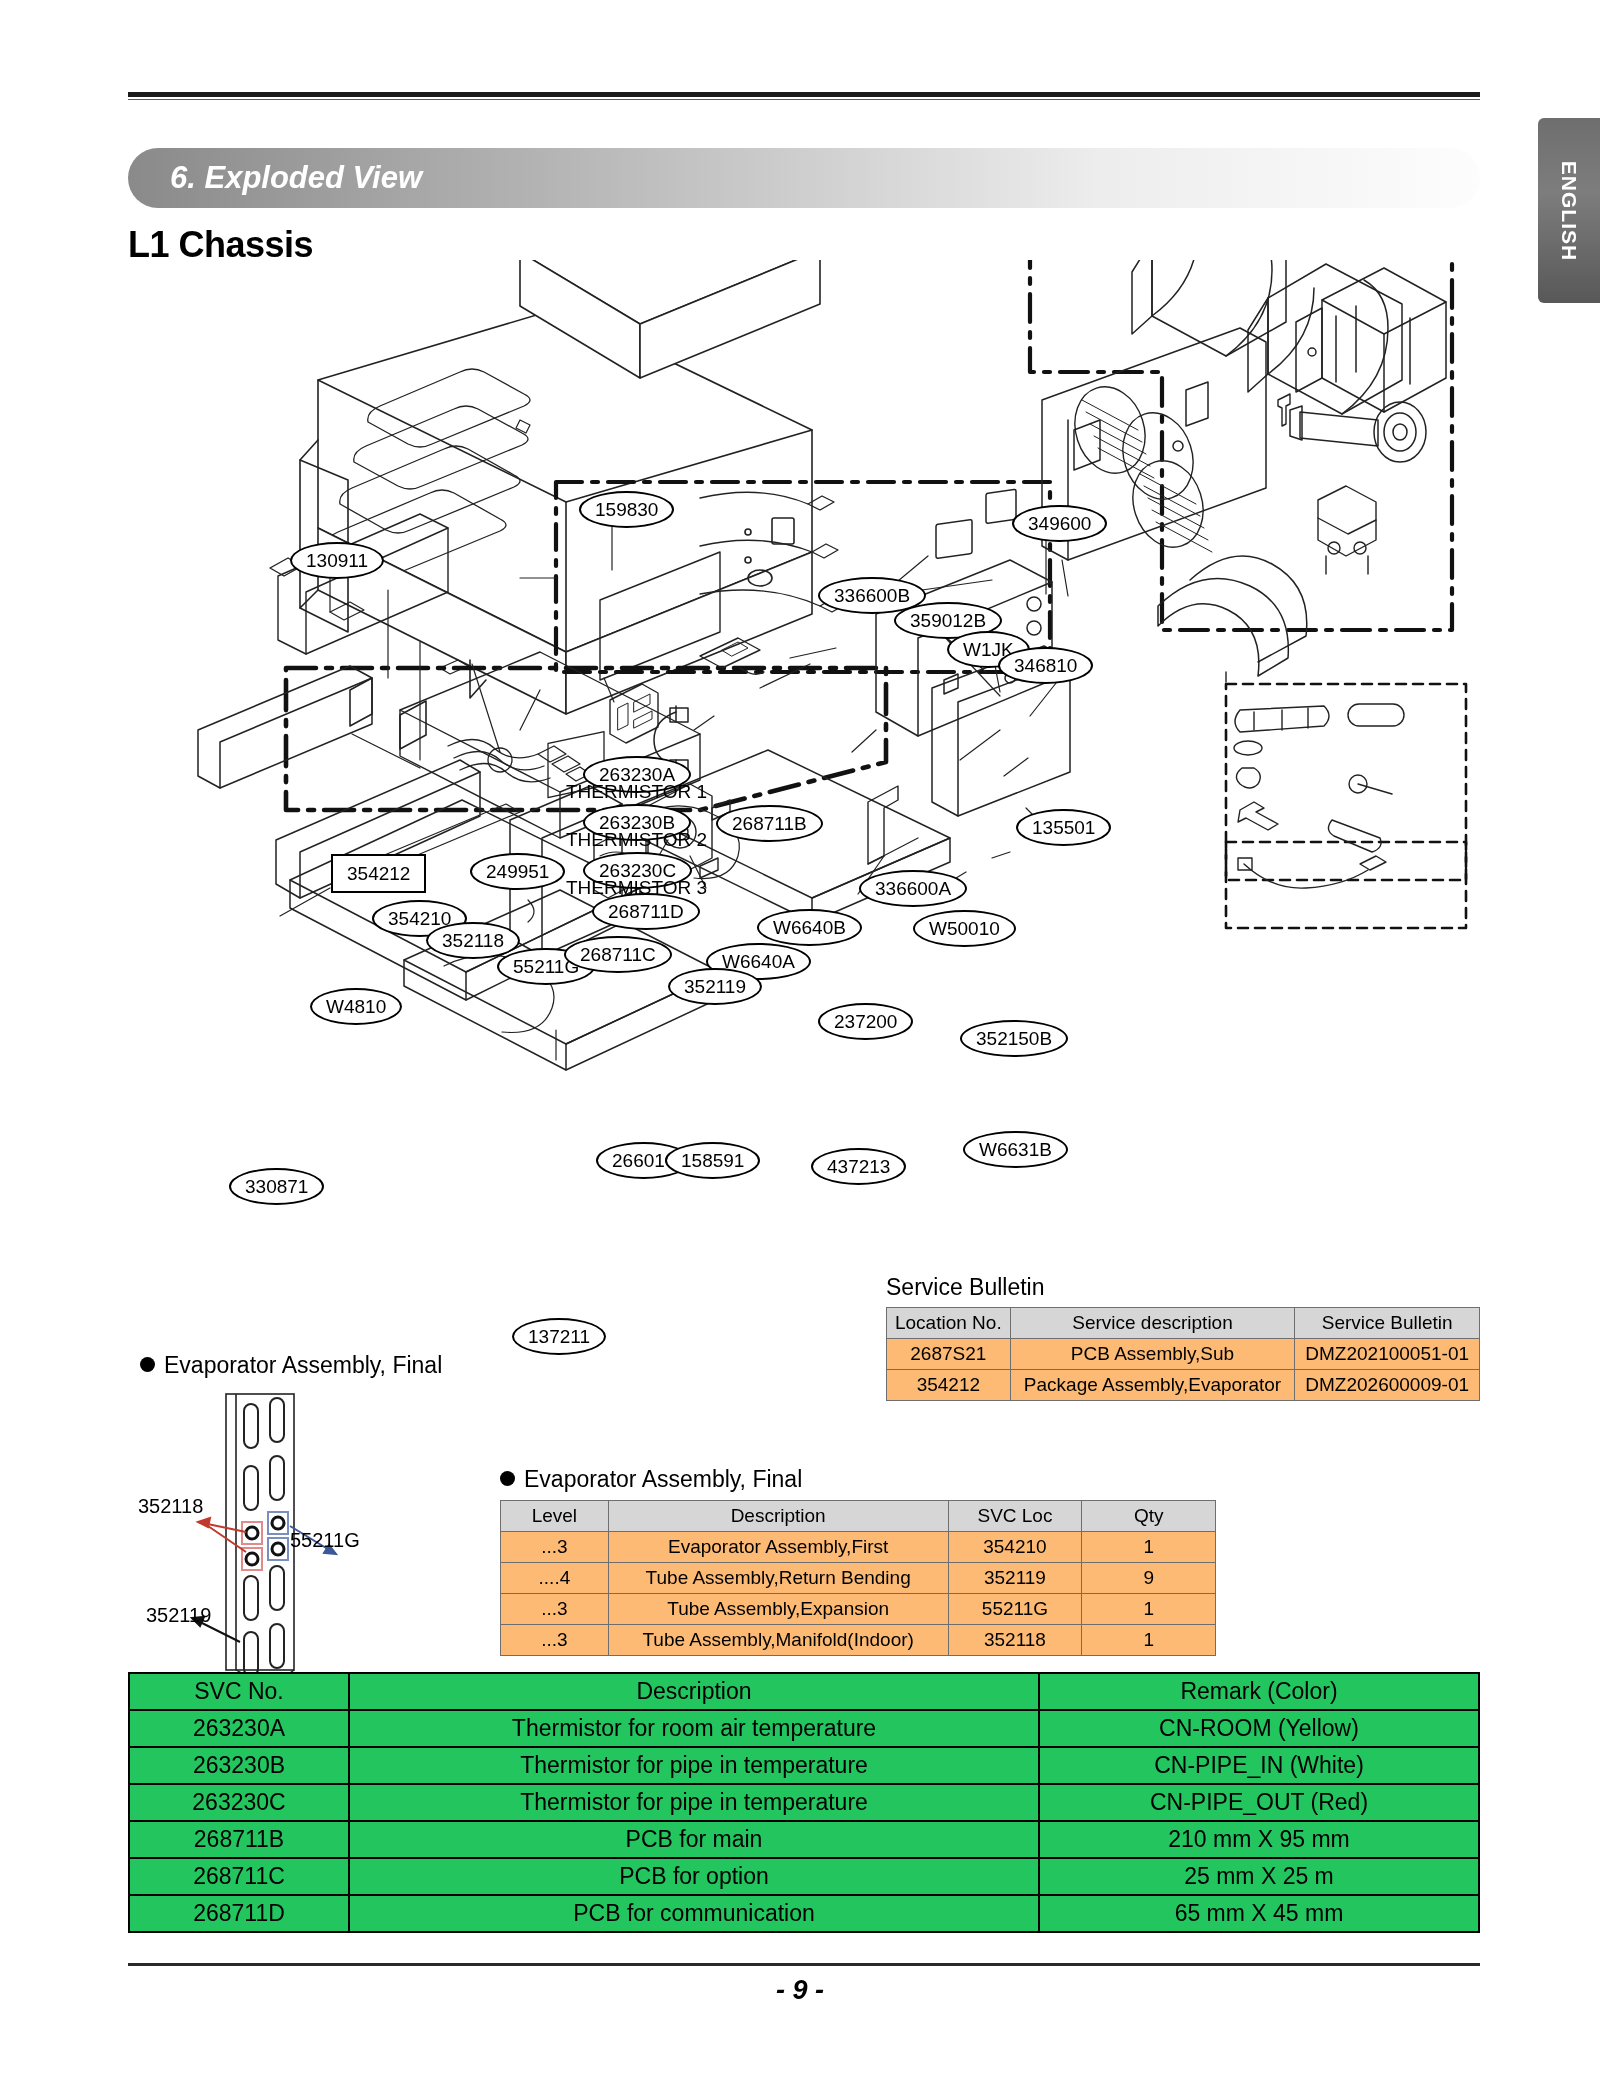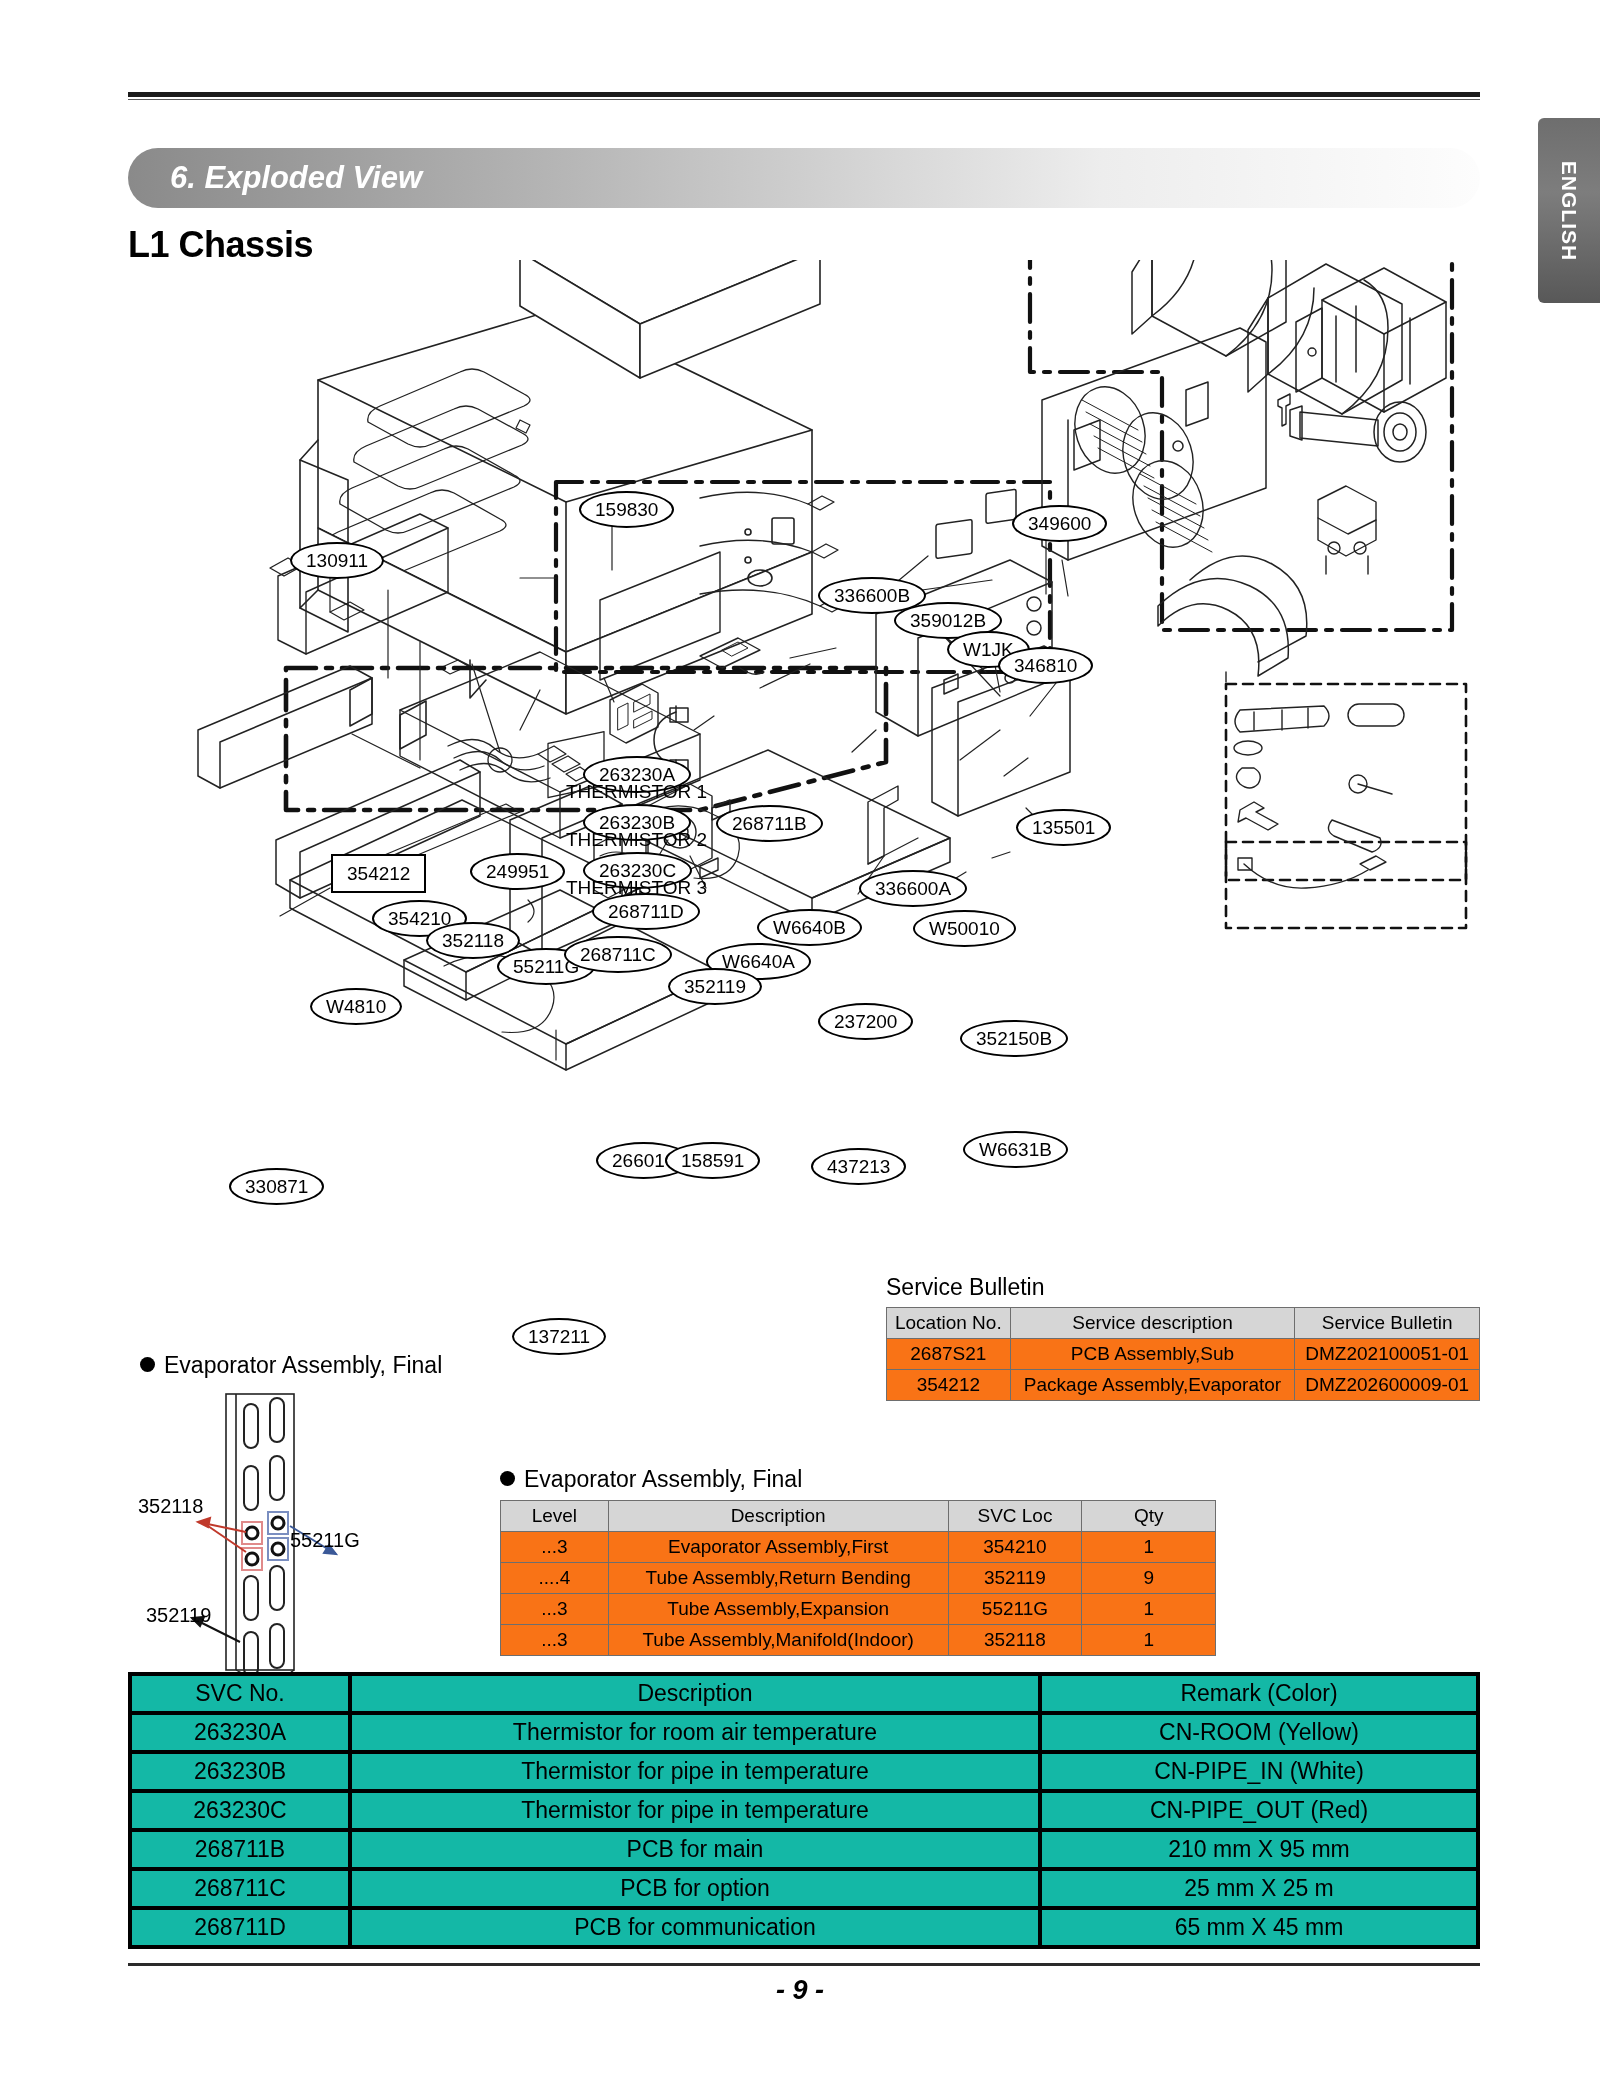--- a/index.html
+++ b/index.html
@@ -124,21 +124,21 @@
   }
   table.grid {
     border-collapse: collapse;
     width: 100%;
     font-size: 19px;
   }
   table.grid th, table.grid td {
     border: 1px solid #6e6e6e;
     text-align: center;
     padding: 4px 4px;
-    background: #f97316;
+    background: #fdba74;
     font-weight: normal;
     white-space: nowrap;
   }
   table.grid thead th {
     background: #d6d6d6;
   }
 
   
   .bullet-head {
     position: absolute;
@@ -173,25 +173,25 @@
     position: absolute;
     left: 128px; top: 1672px;
     width: 1352px;
   }
   table.svc {
     border-collapse: collapse;
     width: 100%;
     font-size: 23px;
   }
   table.svc th, table.svc td {
-    border: 4px solid #000000;
+    border: 2px solid #000000;
     text-align: center;
     padding: 4px 6px;
     font-weight: normal;
-    background: #14b8a6;
+    background: #22c55e;
     white-space: nowrap;
   }
   table.svc col.c1 { width: 220px; }
   table.svc col.c2 { width: 690px; }
 
   
   .footer-rule {
     position: absolute;
     left: 128px; top: 1963px;
     width: 1352px; height: 3px;

